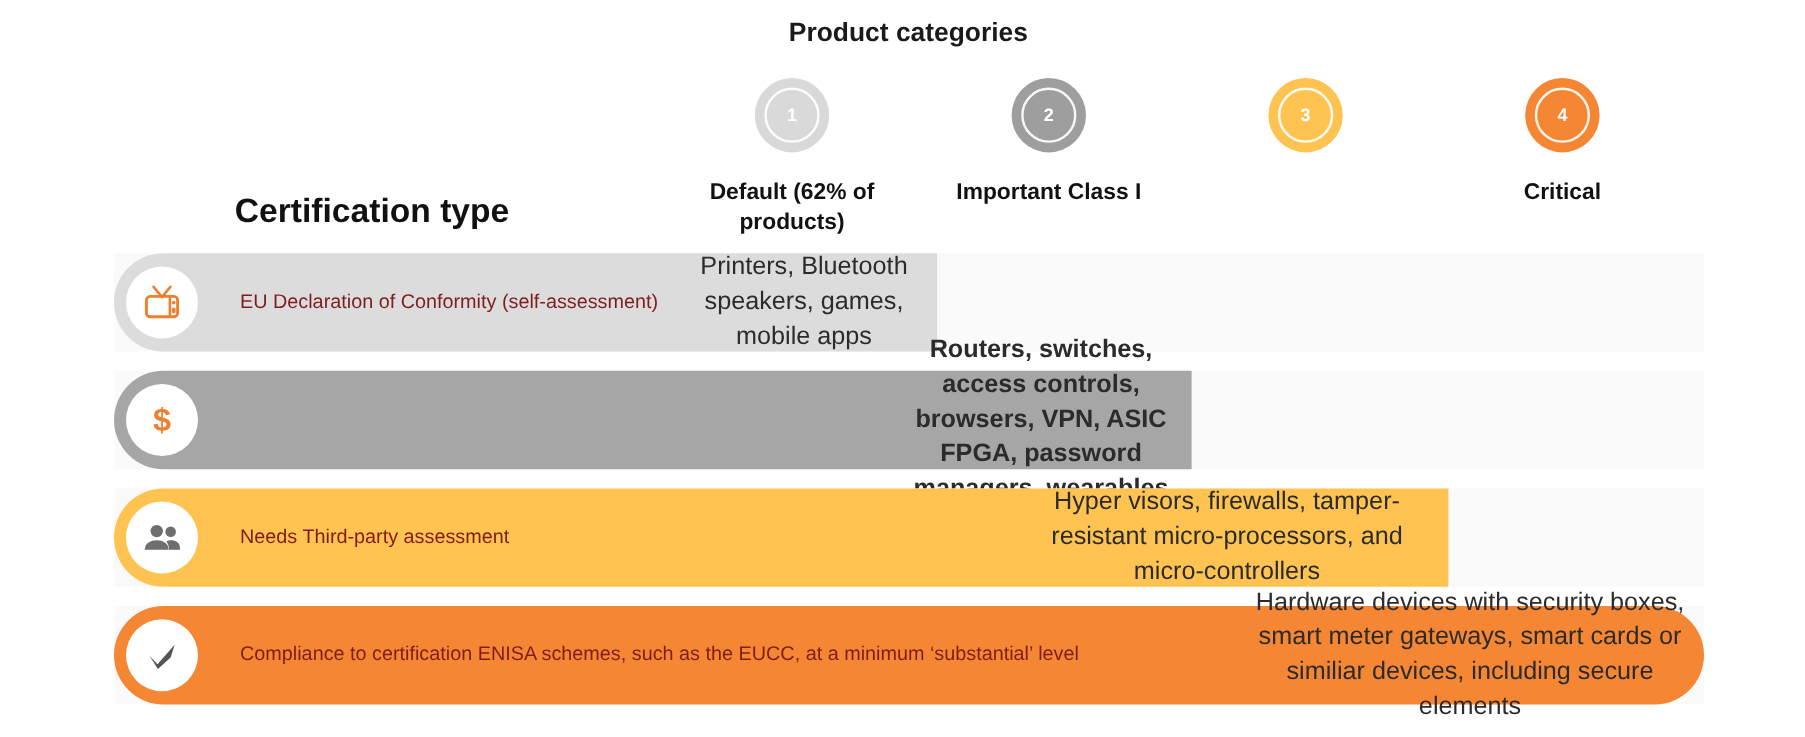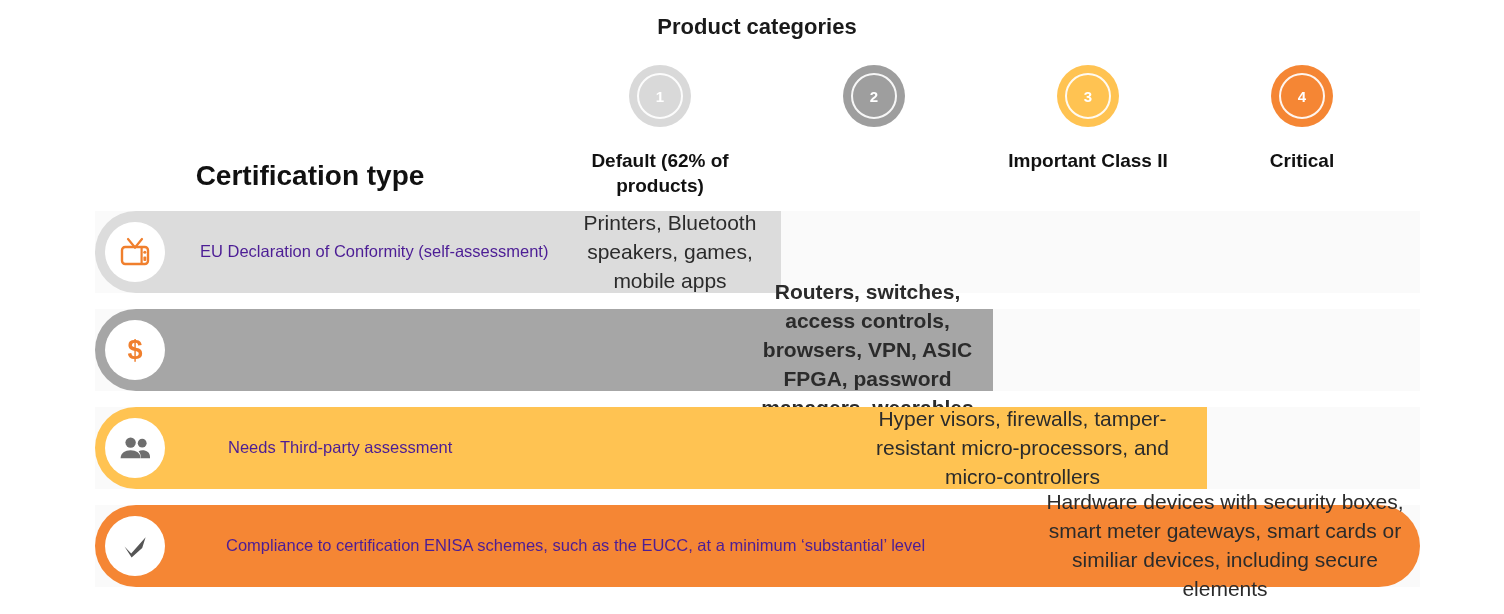--- a/index.html
+++ b/index.html
@@ -151,21 +151,21 @@
     background: #ffffff;
     display: flex;
     align-items: center;
     justify-content: center;
   }
   .row-label {
     position: absolute;
     left: 105px;
     font-size: 16.5px;
     line-height: 1.42;
-    color: #4c1d95;
+    color: #7f1d1d;
     top: 50%;
     transform: translateY(-50%);
     max-width: 920px;
   }
   .row-cell {
     position: absolute;
     top: 50%;
     transform: translateY(-50%);
     text-align: center;
     font-size: 21px;
@@ -192,29 +192,29 @@
     </div>
     <div class="cat-label">Default (62% of products)</div>
   </div>
 
   <div class="cat-col" style="left:774px;">
     <div class="cat-circle-wrap">
       <div class="cat-circle" style="background:#9e9e9e;">
         <span class="cat-num">2</span>
       </div>
     </div>
+    <div class="cat-label">Important Class I</div>
   </div>
 
   <div class="cat-col" style="left:988px;">
     <div class="cat-circle-wrap">
       <div class="cat-circle" style="background:#ffc352;">
         <span class="cat-num">3</span>
       </div>
     </div>
-    <div class="cat-label">Important Class II</div>
   </div>
 
   <div class="cat-col" style="left:1202px;">
     <div class="cat-circle-wrap">
       <div class="cat-circle" style="background:#f58634;">
         <span class="cat-num">4</span>
       </div>
     </div>
     <div class="cat-label">Critical</div>
   </div>
@@ -259,31 +259,31 @@
     <div class="row-track"></div>
     <div class="row-bar" style="width:1112px;background:#ffc352;">
       <div class="icon-badge">
         <svg width="34" height="28" viewBox="0 0 34 28" aria-hidden="true">
           <circle cx="12.6" cy="8.6" r="5.2" fill="#6e6e6e"></circle>
           <circle cx="24.2" cy="9.2" r="4.4" fill="#6e6e6e"></circle>
           <path d="M2.6 24.2c0-5.2 4.5-8 10-8s10 2.8 10 8z" fill="#6e6e6e"></path>
           <path d="M20.6 17.2c1.2-.6 2.5-.9 3.8-.9 4.3 0 7.6 2.2 7.6 6.4v1.5H22.9c0-2.9-.8-5.2-2.3-7z" fill="#6e6e6e"></path>
         </svg>
       </div>
-      <div class="row-label" style="max-width:620px;margin-left:28px;">Needs Third-party assessment</div>
+      <div class="row-label" style="max-width:620px;">Needs Third-party assessment</div>
     </div>
     <div class="row-cell" style="left:765px;width:325px;">Hyper visors, firewalls, tamper-resistant micro-processors, and micro-controllers</div>
   </div>
 
   <div class="row" style="top:505px;">
     <div class="row-track"></div>
     <div class="row-bar rounded-right" style="width:1325px;background:#f58634;">
       <div class="icon-badge">
         <svg width="34" height="30" viewBox="0 0 34 30" aria-hidden="true">
           <path d="M6.5 15.5 L13.2 22.6 L27.6 6.2 L24.2 17.0 L13.6 26.4 Z" fill="#555555"></path>
         </svg>
       </div>
-      <div class="row-label" style="max-width:880px;margin-left:26px;">Compliance to certification ENISA schemes, such as the EUCC, at a minimum ‘substantial’ level</div>
+      <div class="row-label" style="max-width:880px;">Compliance to certification ENISA schemes, such as the EUCC, at a minimum ‘substantial’ level</div>
     </div>
     <div class="row-cell" style="left:935px;width:390px;">Hardware devices with security boxes, smart meter gateways, smart cards or similiar devices, including secure elements</div>
   </div>
 
 </div>
 
 </body></html>

